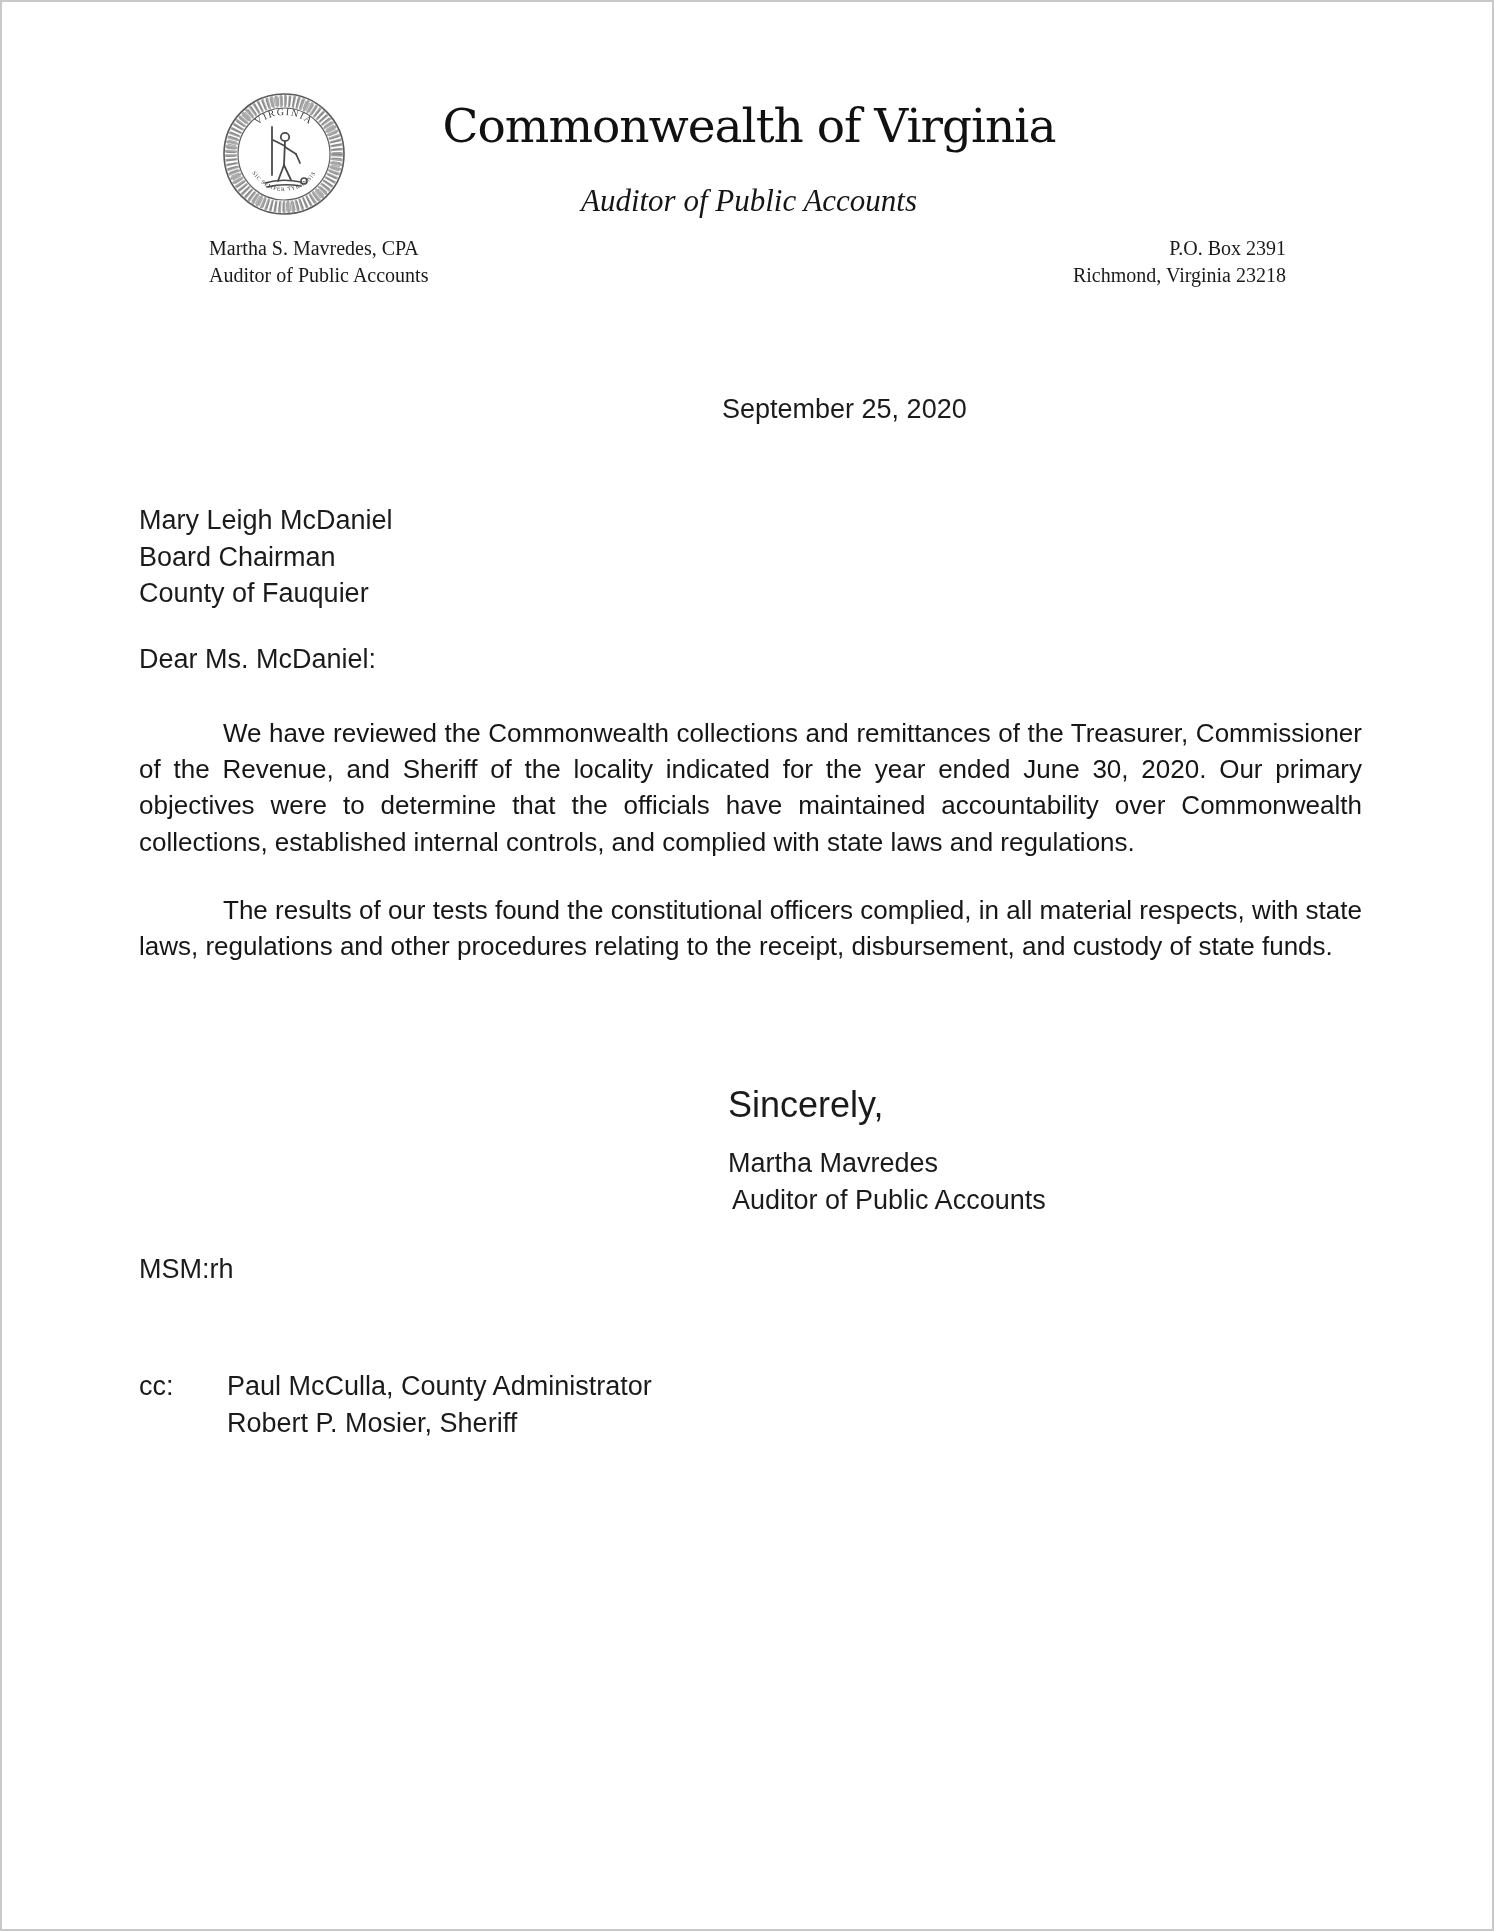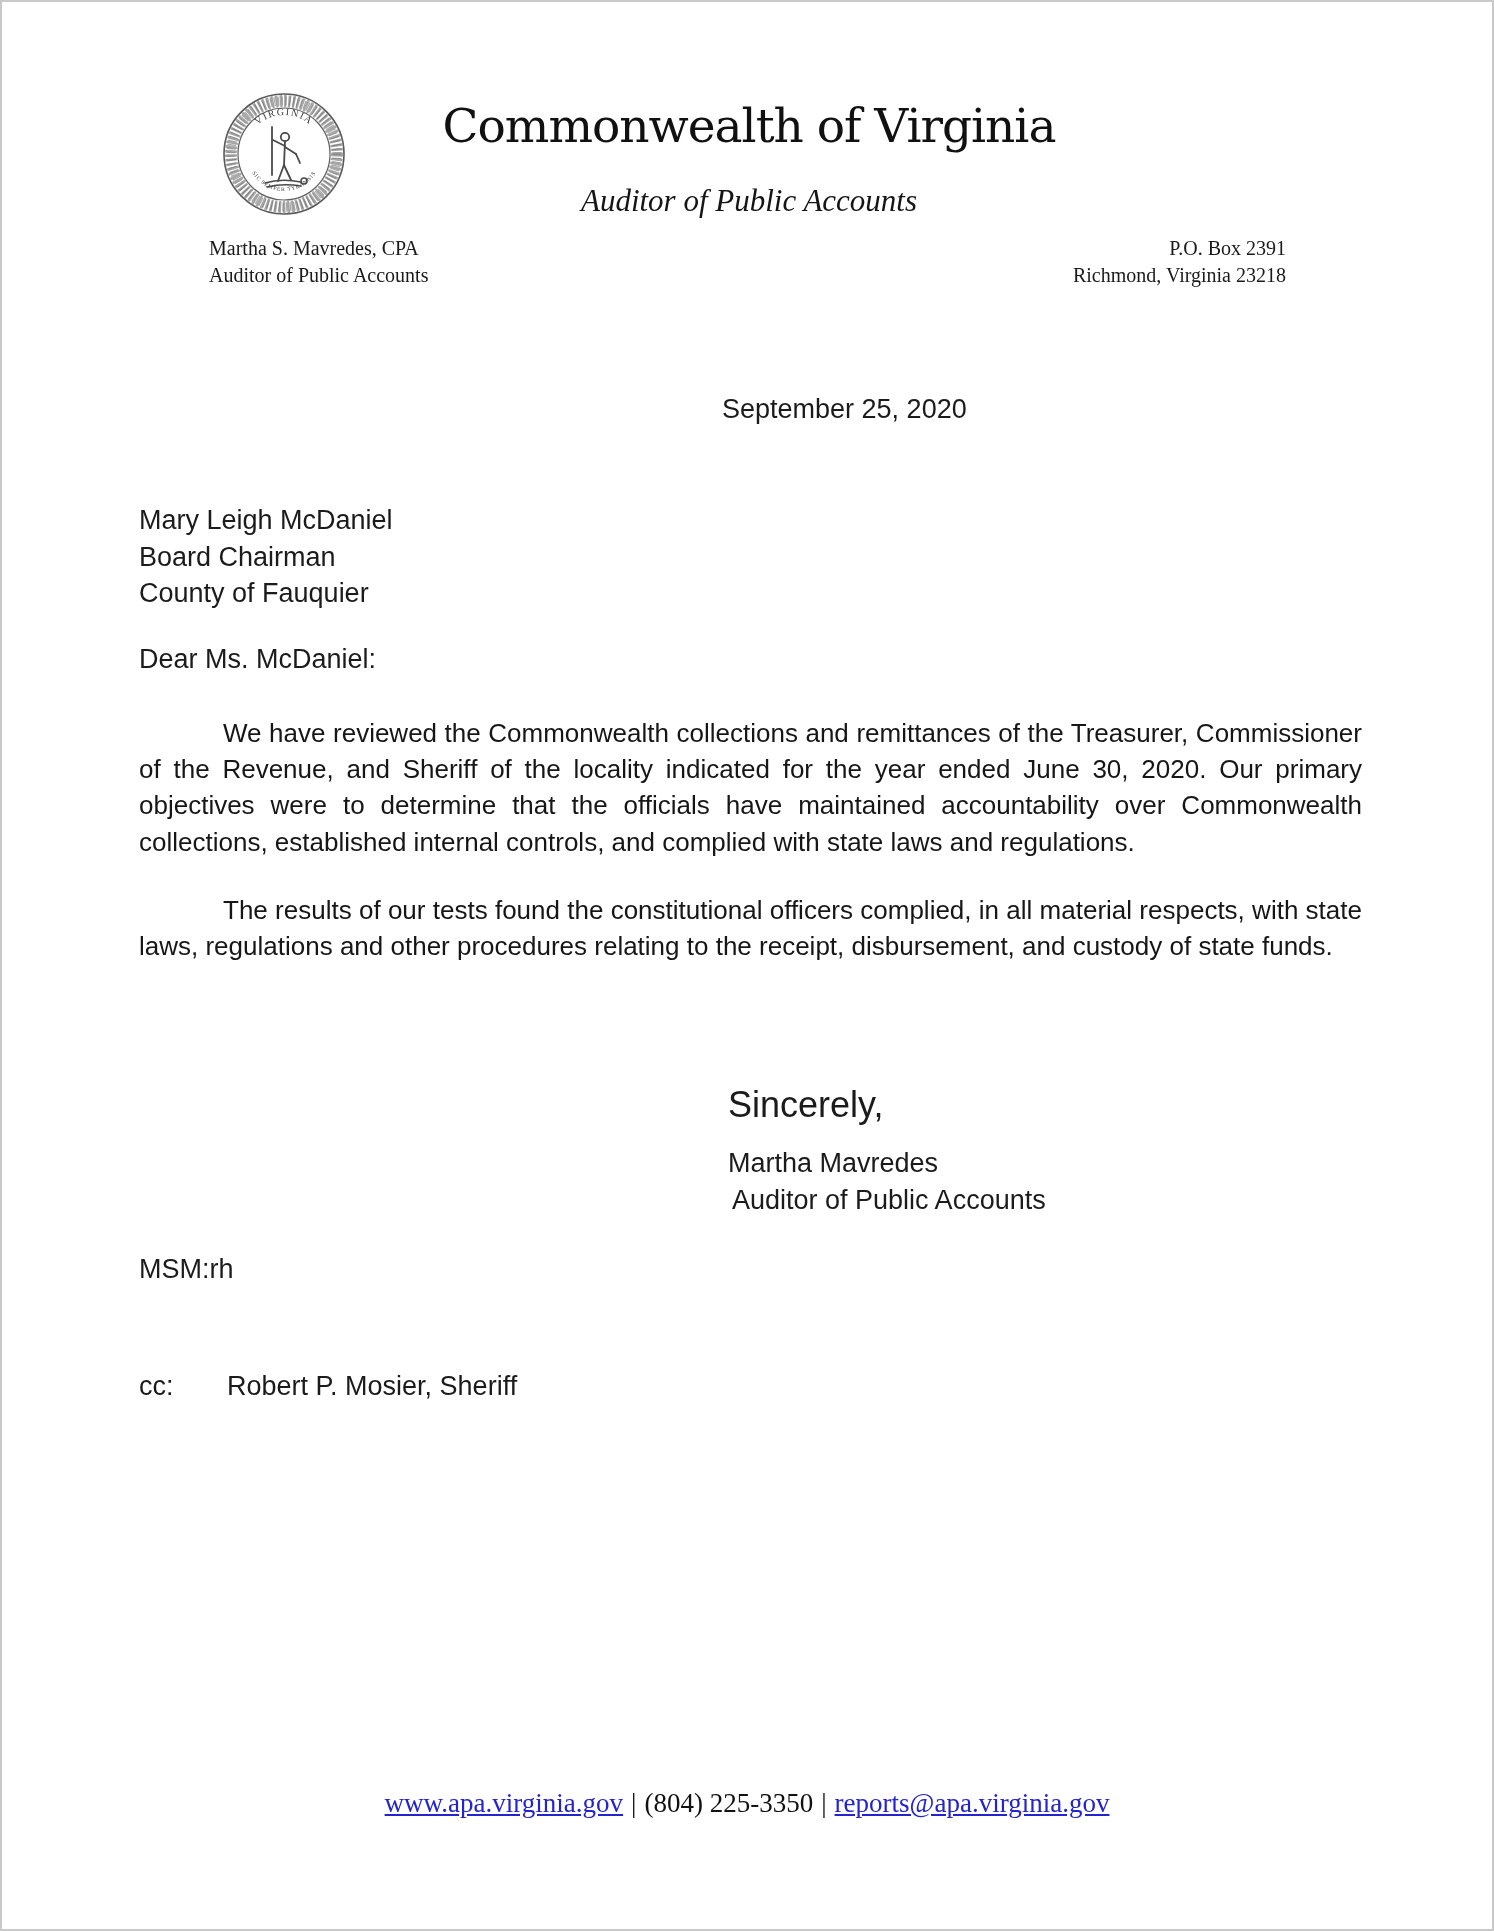--- a/index.html
+++ b/index.html
@@ -224,21 +224,19 @@
   <div class="signer-block">
     <div>Martha Mavredes</div>
     <div class="signer-title">Auditor of Public Accounts</div>
   </div>
 
   <div class="reference-line">MSM:rh</div>
 
   <div class="cc-block">
     <div class="cc-label">cc:</div>
     <div class="cc-names">
+      <div>Paul McCulla, County Administrator</div>
       <div>Robert P. Mosier, Sheriff</div>
     </div>
   </div>
 
-  <div class="page-footer">
-    <span class="footer-link">www.apa.virginia.gov</span><span class="footer-sep">|</span><span>(804) 225-3350</span><span class="footer-sep">|</span><span class="footer-link">reports@apa.virginia.gov</span>
-  </div>
 
 </div>
 
 </body></html>

